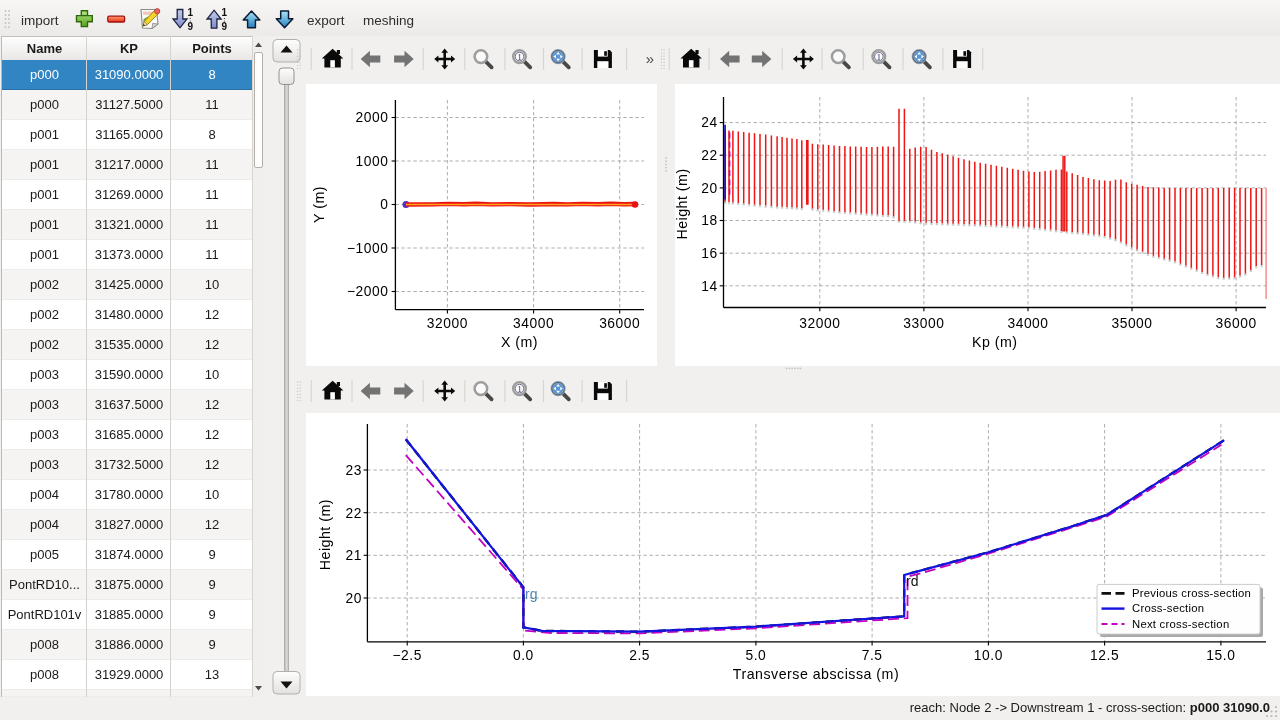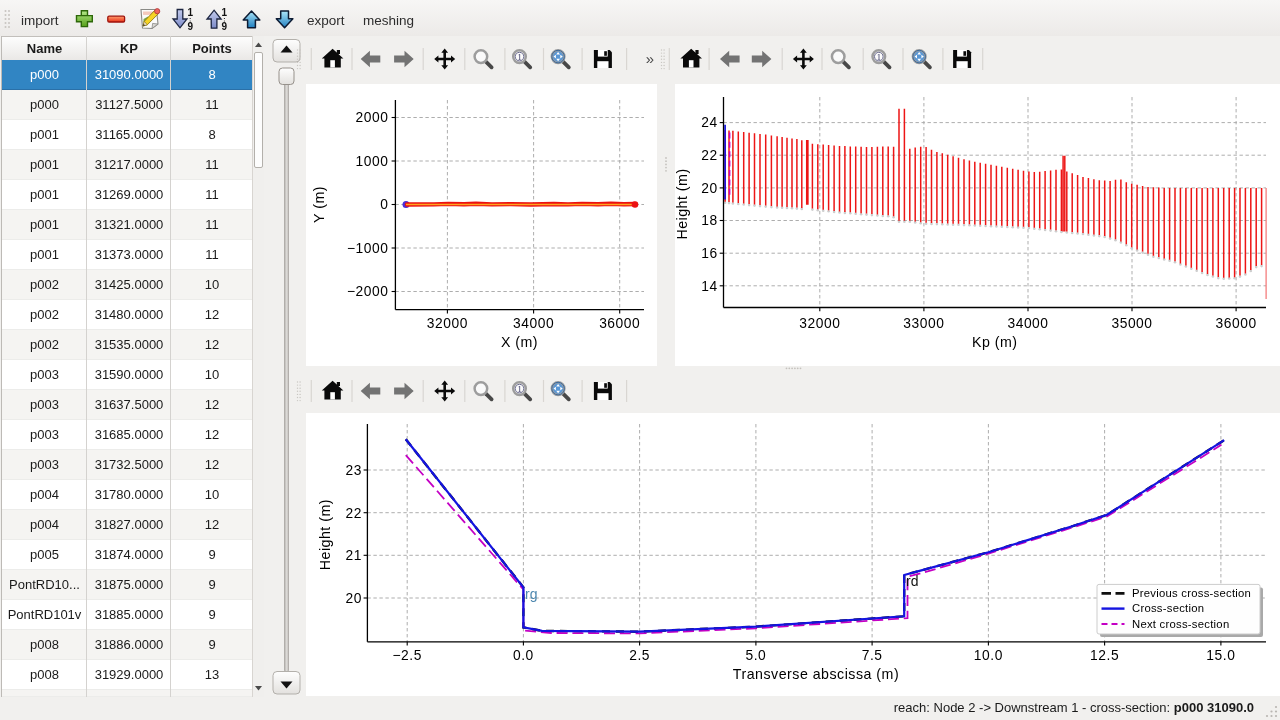--- a/index.html
+++ b/index.html
@@ -20,21 +20,21 @@
 #tscroll{position:absolute;left:252px;top:36px;width:11px;height:661px;background:#f0efed;border-left:1px solid #d8d5d1}
 #tthumb{position:absolute;left:1px;top:16px;width:9px;height:116px;background:#fdfdfd;border:1px solid #b3b0ab;border-radius:2px;box-sizing:border-box}
 .cv{position:absolute;background:#fff}
 .grid{stroke:#a9a9a9;stroke-width:0.95;stroke-dasharray:3.4 2.6}
 .spine{stroke:#000;stroke-width:1.3}
 .tick{stroke:#000;stroke-width:1.1}
 .tl{font-size:13.8px;fill:#000;letter-spacing:0.55px;font-family:"Liberation Sans",sans-serif}
 .al{font-size:14.2px;fill:#000;letter-spacing:0.5px;font-family:"Liberation Sans",sans-serif}
 .ann{font-size:14px;font-family:"Liberation Sans",sans-serif}
 .ll{font-size:11.3px;fill:#000;letter-spacing:0.25px;font-family:"Liberation Sans",sans-serif}
-#status{position:absolute;left:0;top:697px;width:1254px;height:23px;font-size:13px;color:#1a1a1a;text-align:right;line-height:22px}
+#status{position:absolute;left:16px;top:697px;width:1254px;height:23px;font-size:13px;color:#1a1a1a;text-align:right;line-height:22px}
 </style></head>
 <body>
 <div id="menubar">
 <svg width="1280" height="36" viewBox="0 0 1280 36">
 <defs>
 <linearGradient id="ggreen" x1="0" y1="0" x2="0" y2="1">
           <stop offset="0" stop-color="#b4e88a"></stop>
           <stop offset="1" stop-color="#56a018"></stop>
         </linearGradient>
 <linearGradient id="gred" x1="0" y1="0" x2="0" y2="1">

